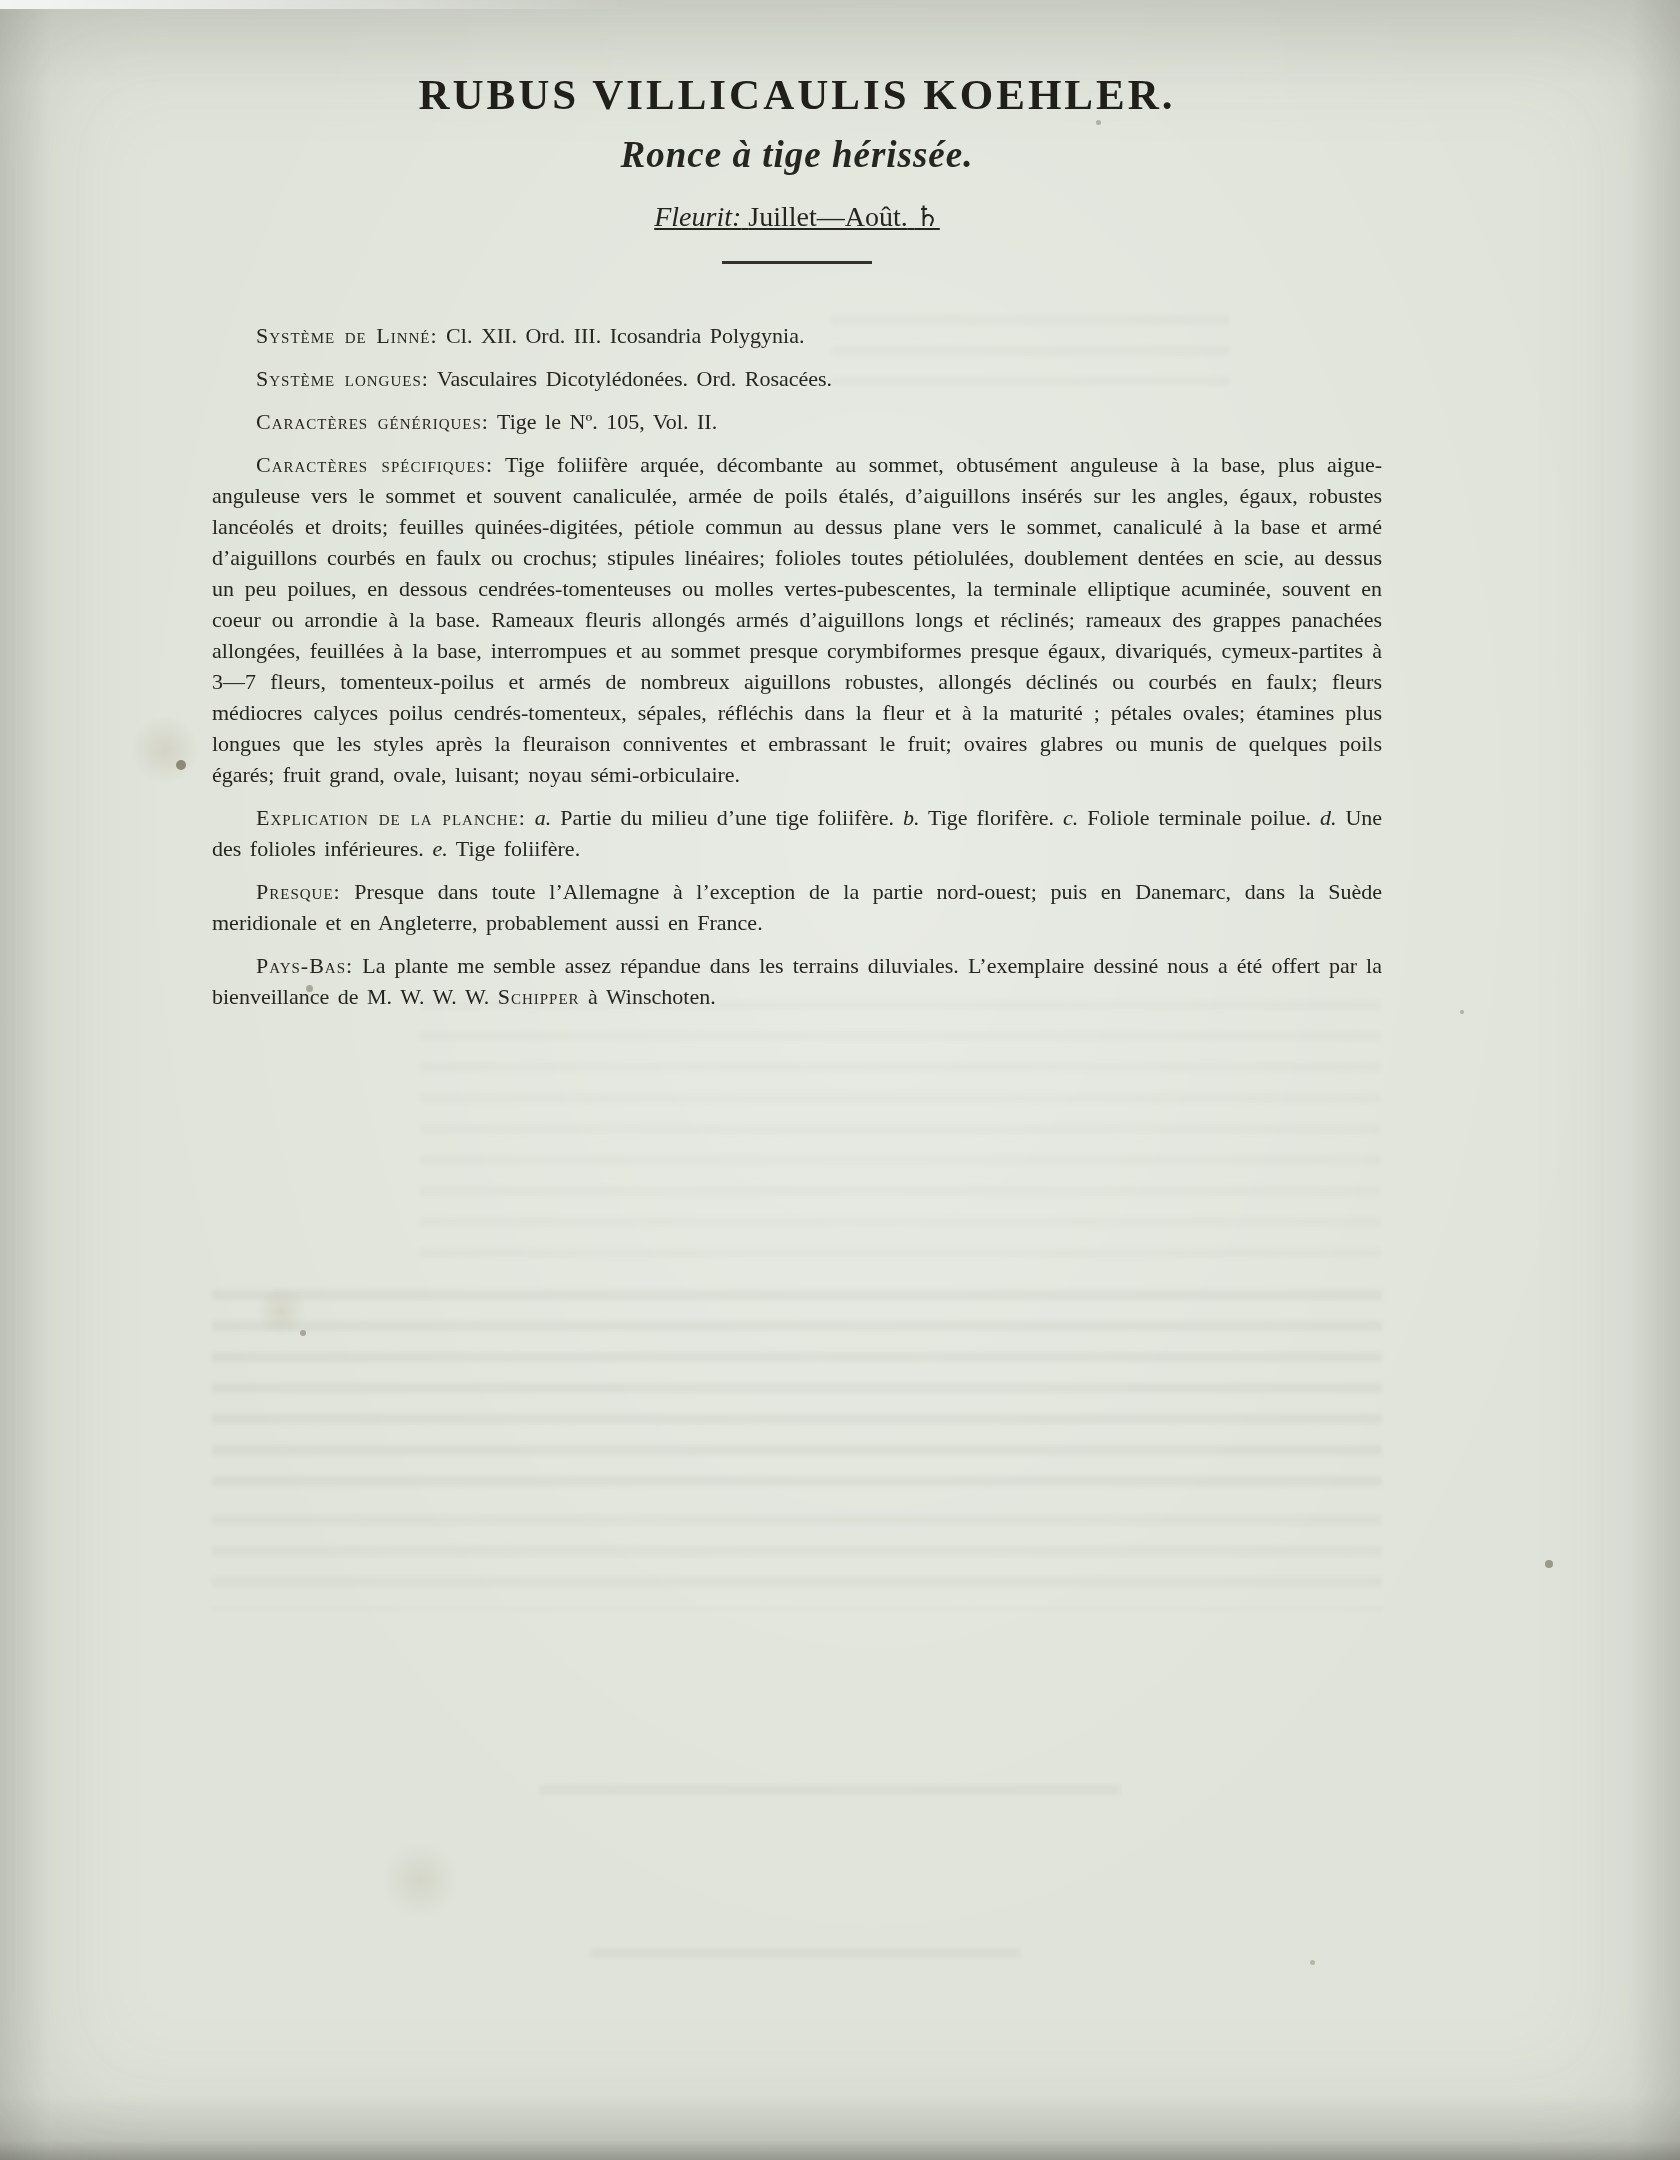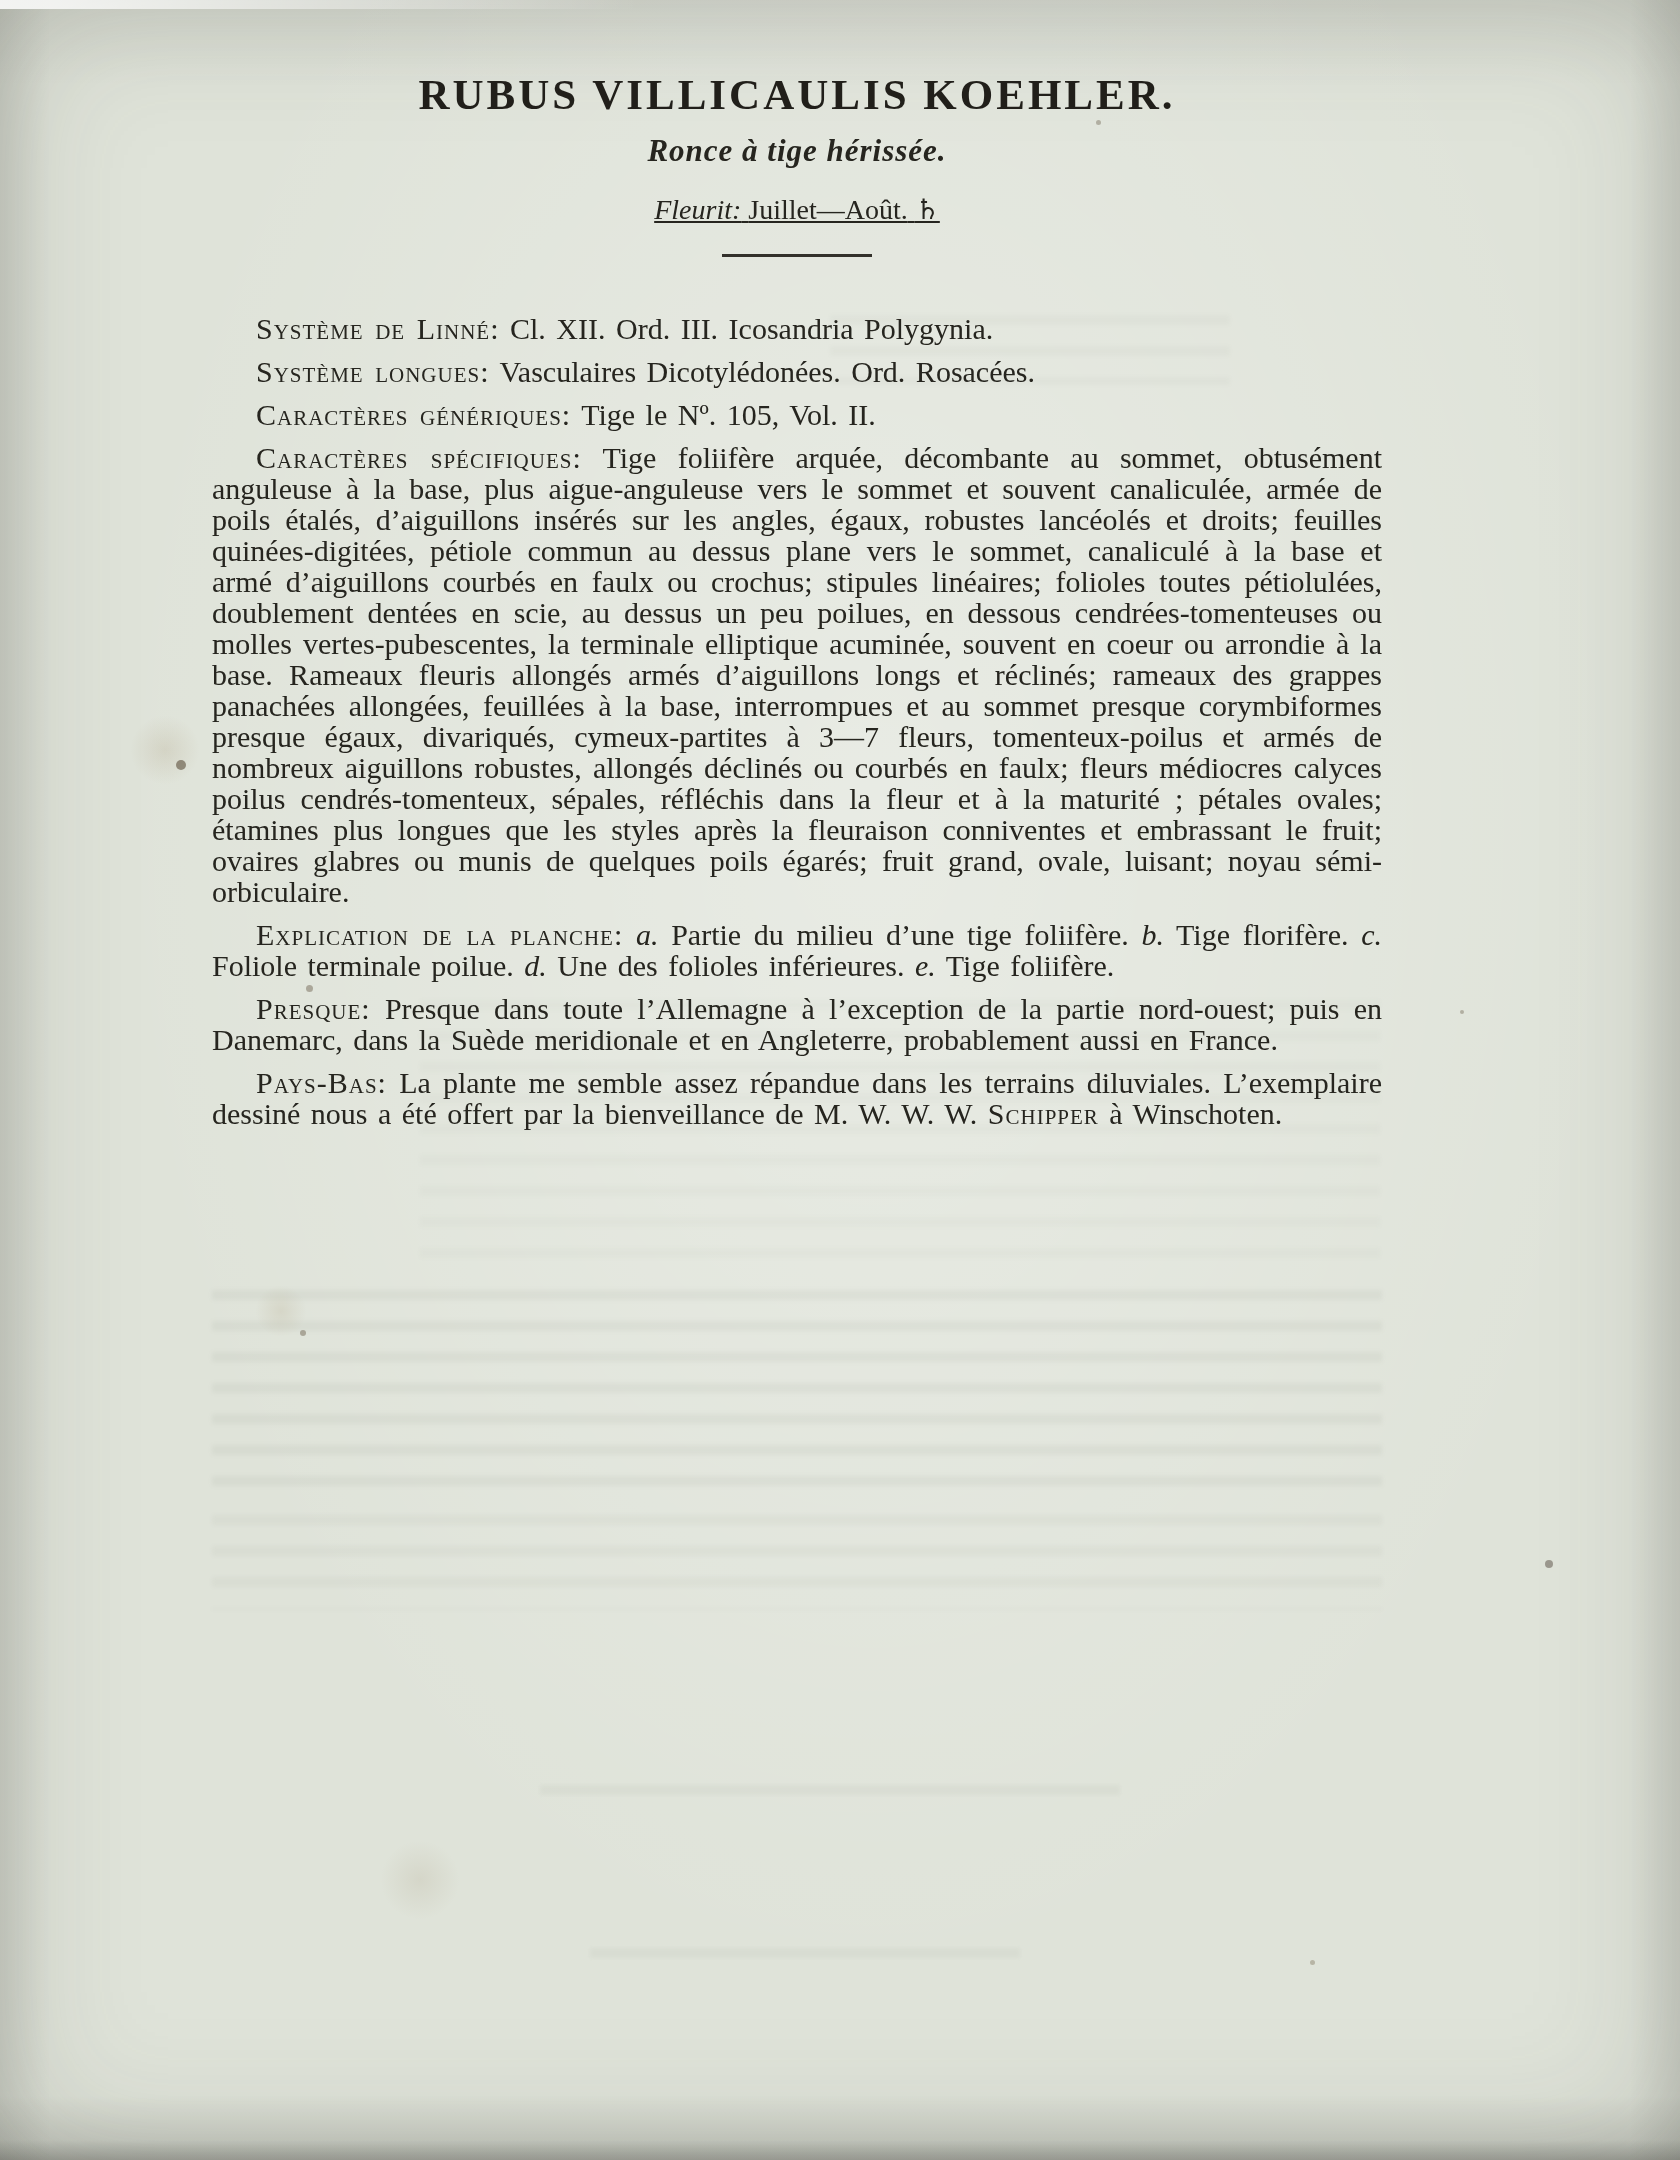--- a/index.html
+++ b/index.html
@@ -30,26 +30,26 @@
       rgba(112,122,106,0) 10px, rgba(112,122,106,0) 31px);
     filter: blur(2px);
   }
   .speck { position:absolute; border-radius:50%; }
   .stain { position:absolute; border-radius:50%; }
 
   
   .content { position:absolute; left:212px; top:0; width:1170px; }
   header { text-align:center; padding-top:70px; }
   h1.title { margin:0; font-size:43px; font-weight:700; letter-spacing:3px; color:#211f1a; }
-  h2.subtitle { margin:14px 0 0; font-size:31px; font-weight:700; font-style:italic; letter-spacing:1px; }
+  h2.subtitle { margin:14px 0 0; font-size:37px; font-weight:700; font-style:italic; letter-spacing:1px; }
   .bloom { margin:24px 0 7px; font-size:28px;text-decoration:underline; }
   .bloom .lbl { font-style: italic; }
   .rule { width:150px; border-top:3px solid #33312b; margin:28px auto 0; }
 
-  main.body-text { margin-top:56px; font-size:30px; line-height:31px; text-align:justify; word-spacing:3px; }
+  main.body-text { margin-top:56px; font-size:22px; line-height:31px; text-align:justify; word-spacing:3px; }
   p.para { margin:0 0 12px; text-indent:44px; }
   p.para.spaced { margin-top:6px; }
   .sc { font-variant: small-caps; letter-spacing:1px; }
   .pkey { font-style: italic; }
 </style>
 </head>
 <body>
 
 <div class="page">
 

